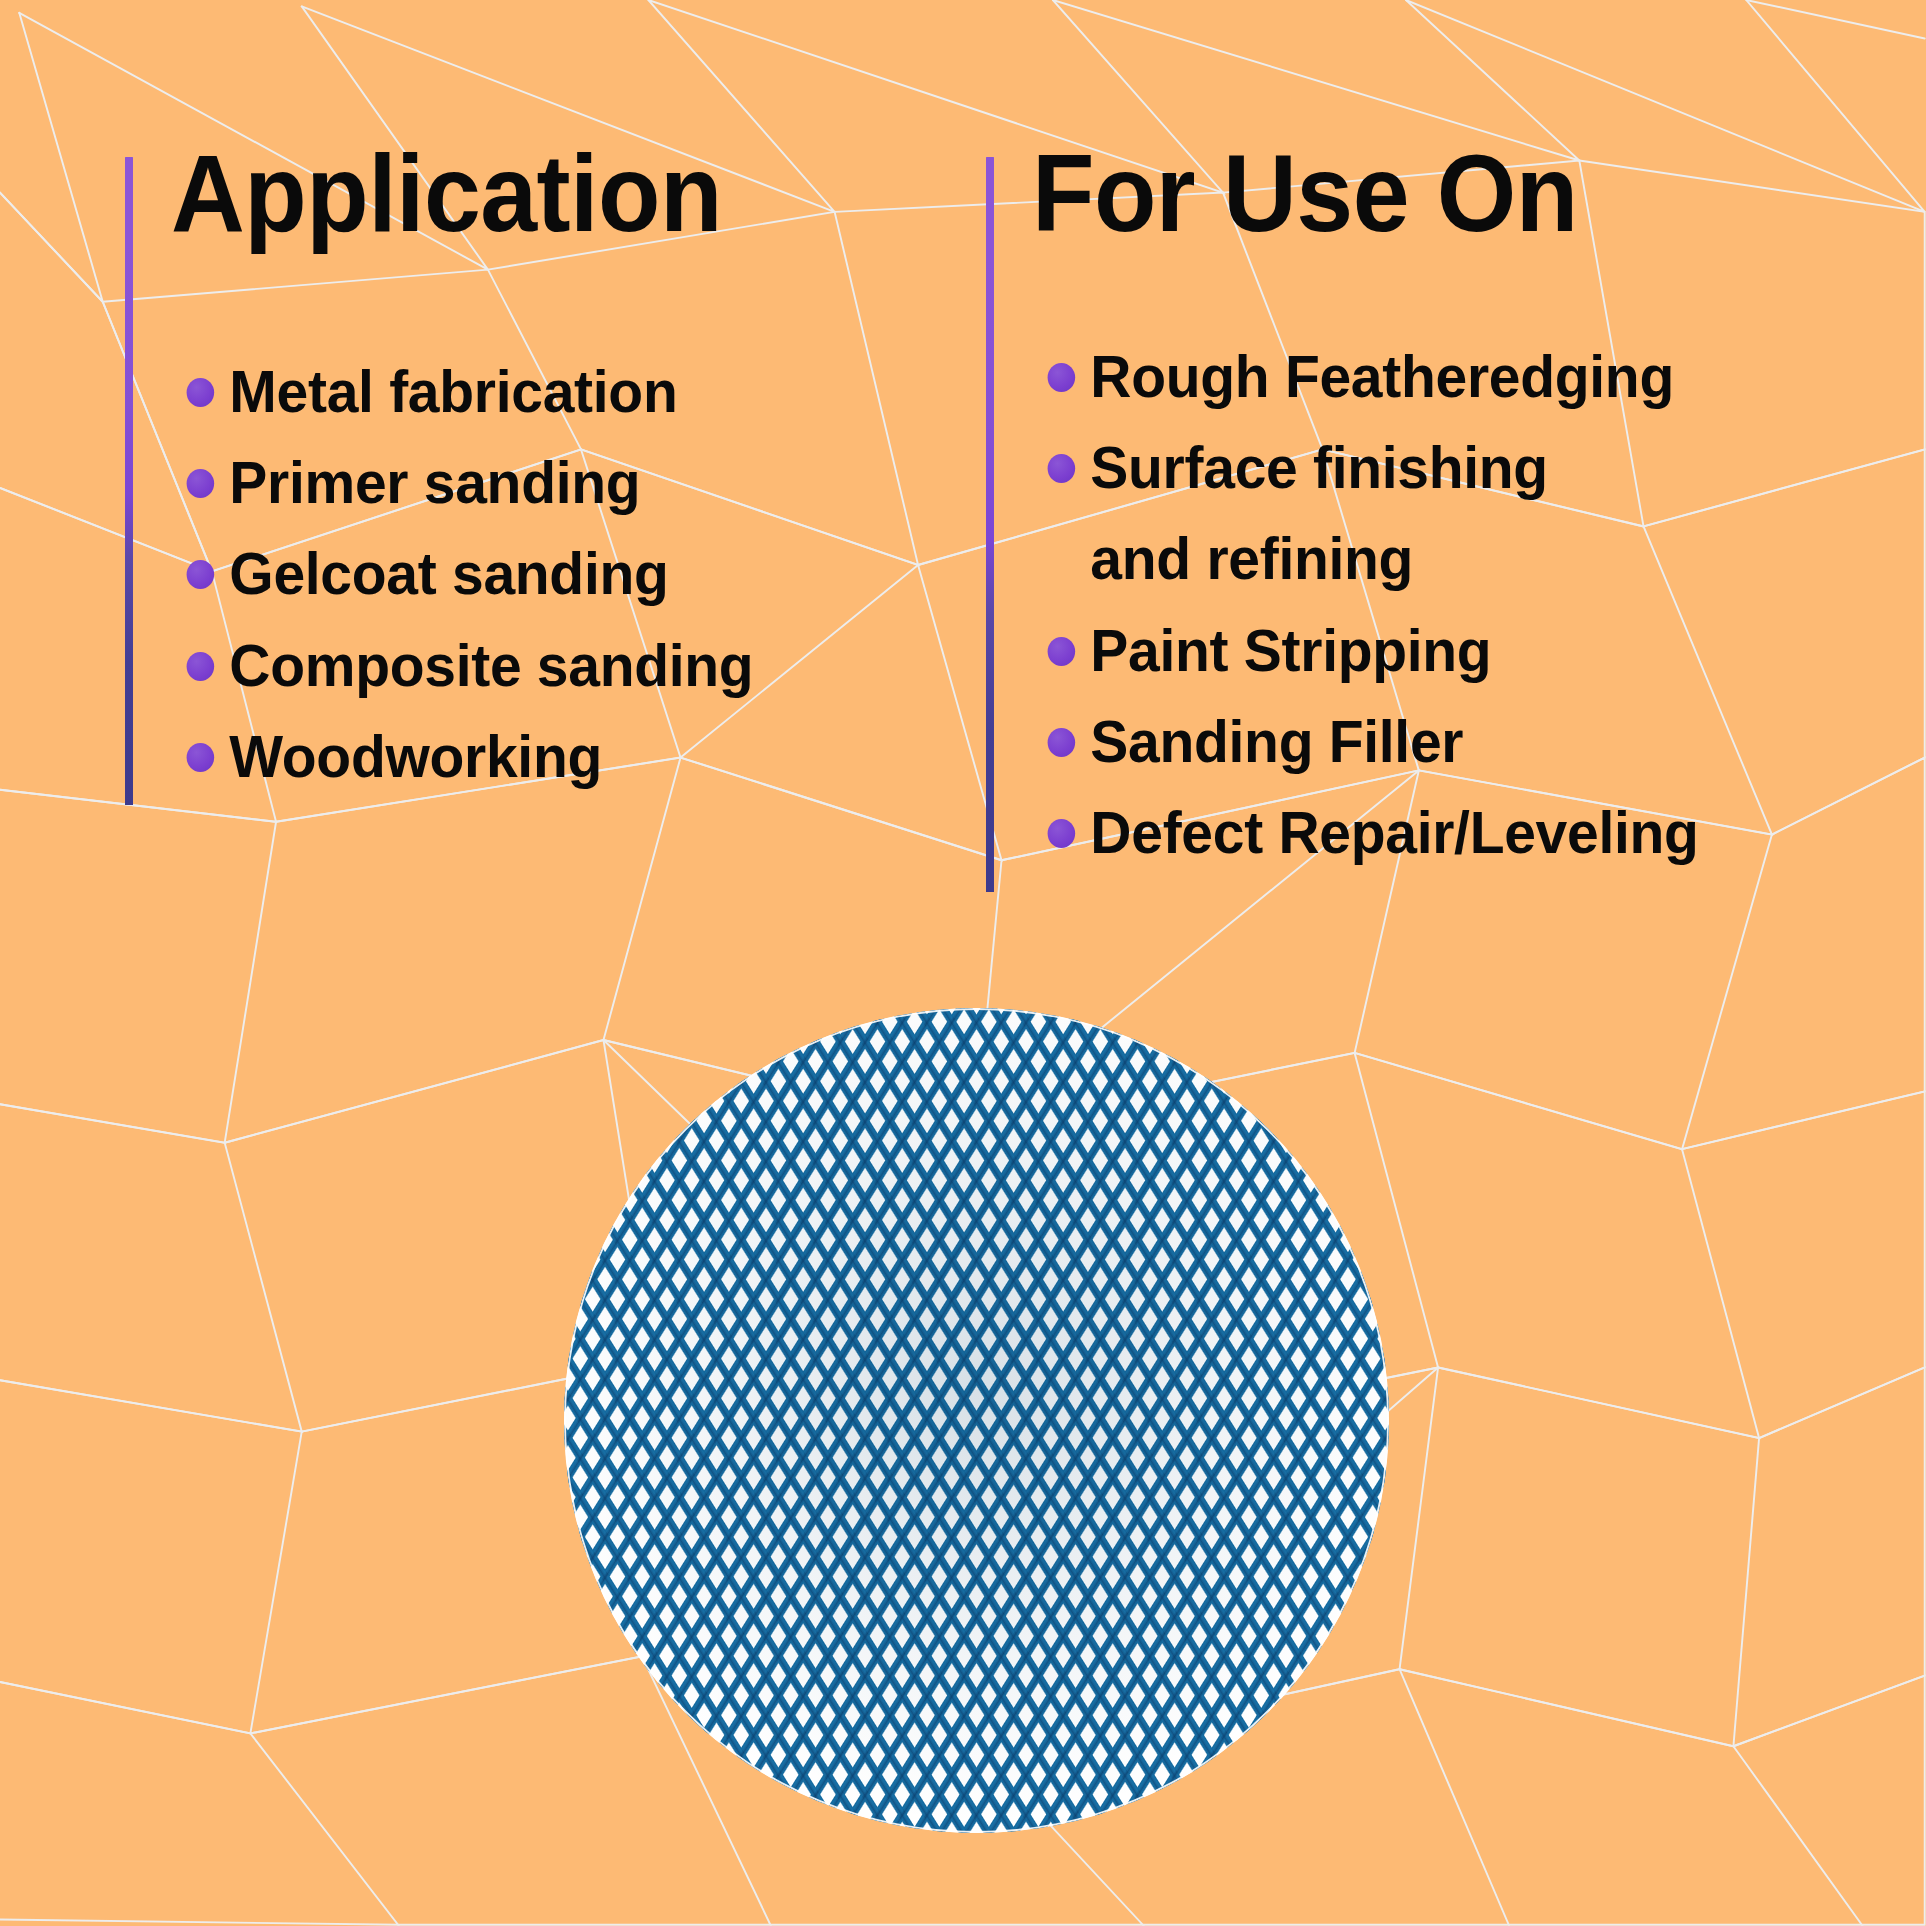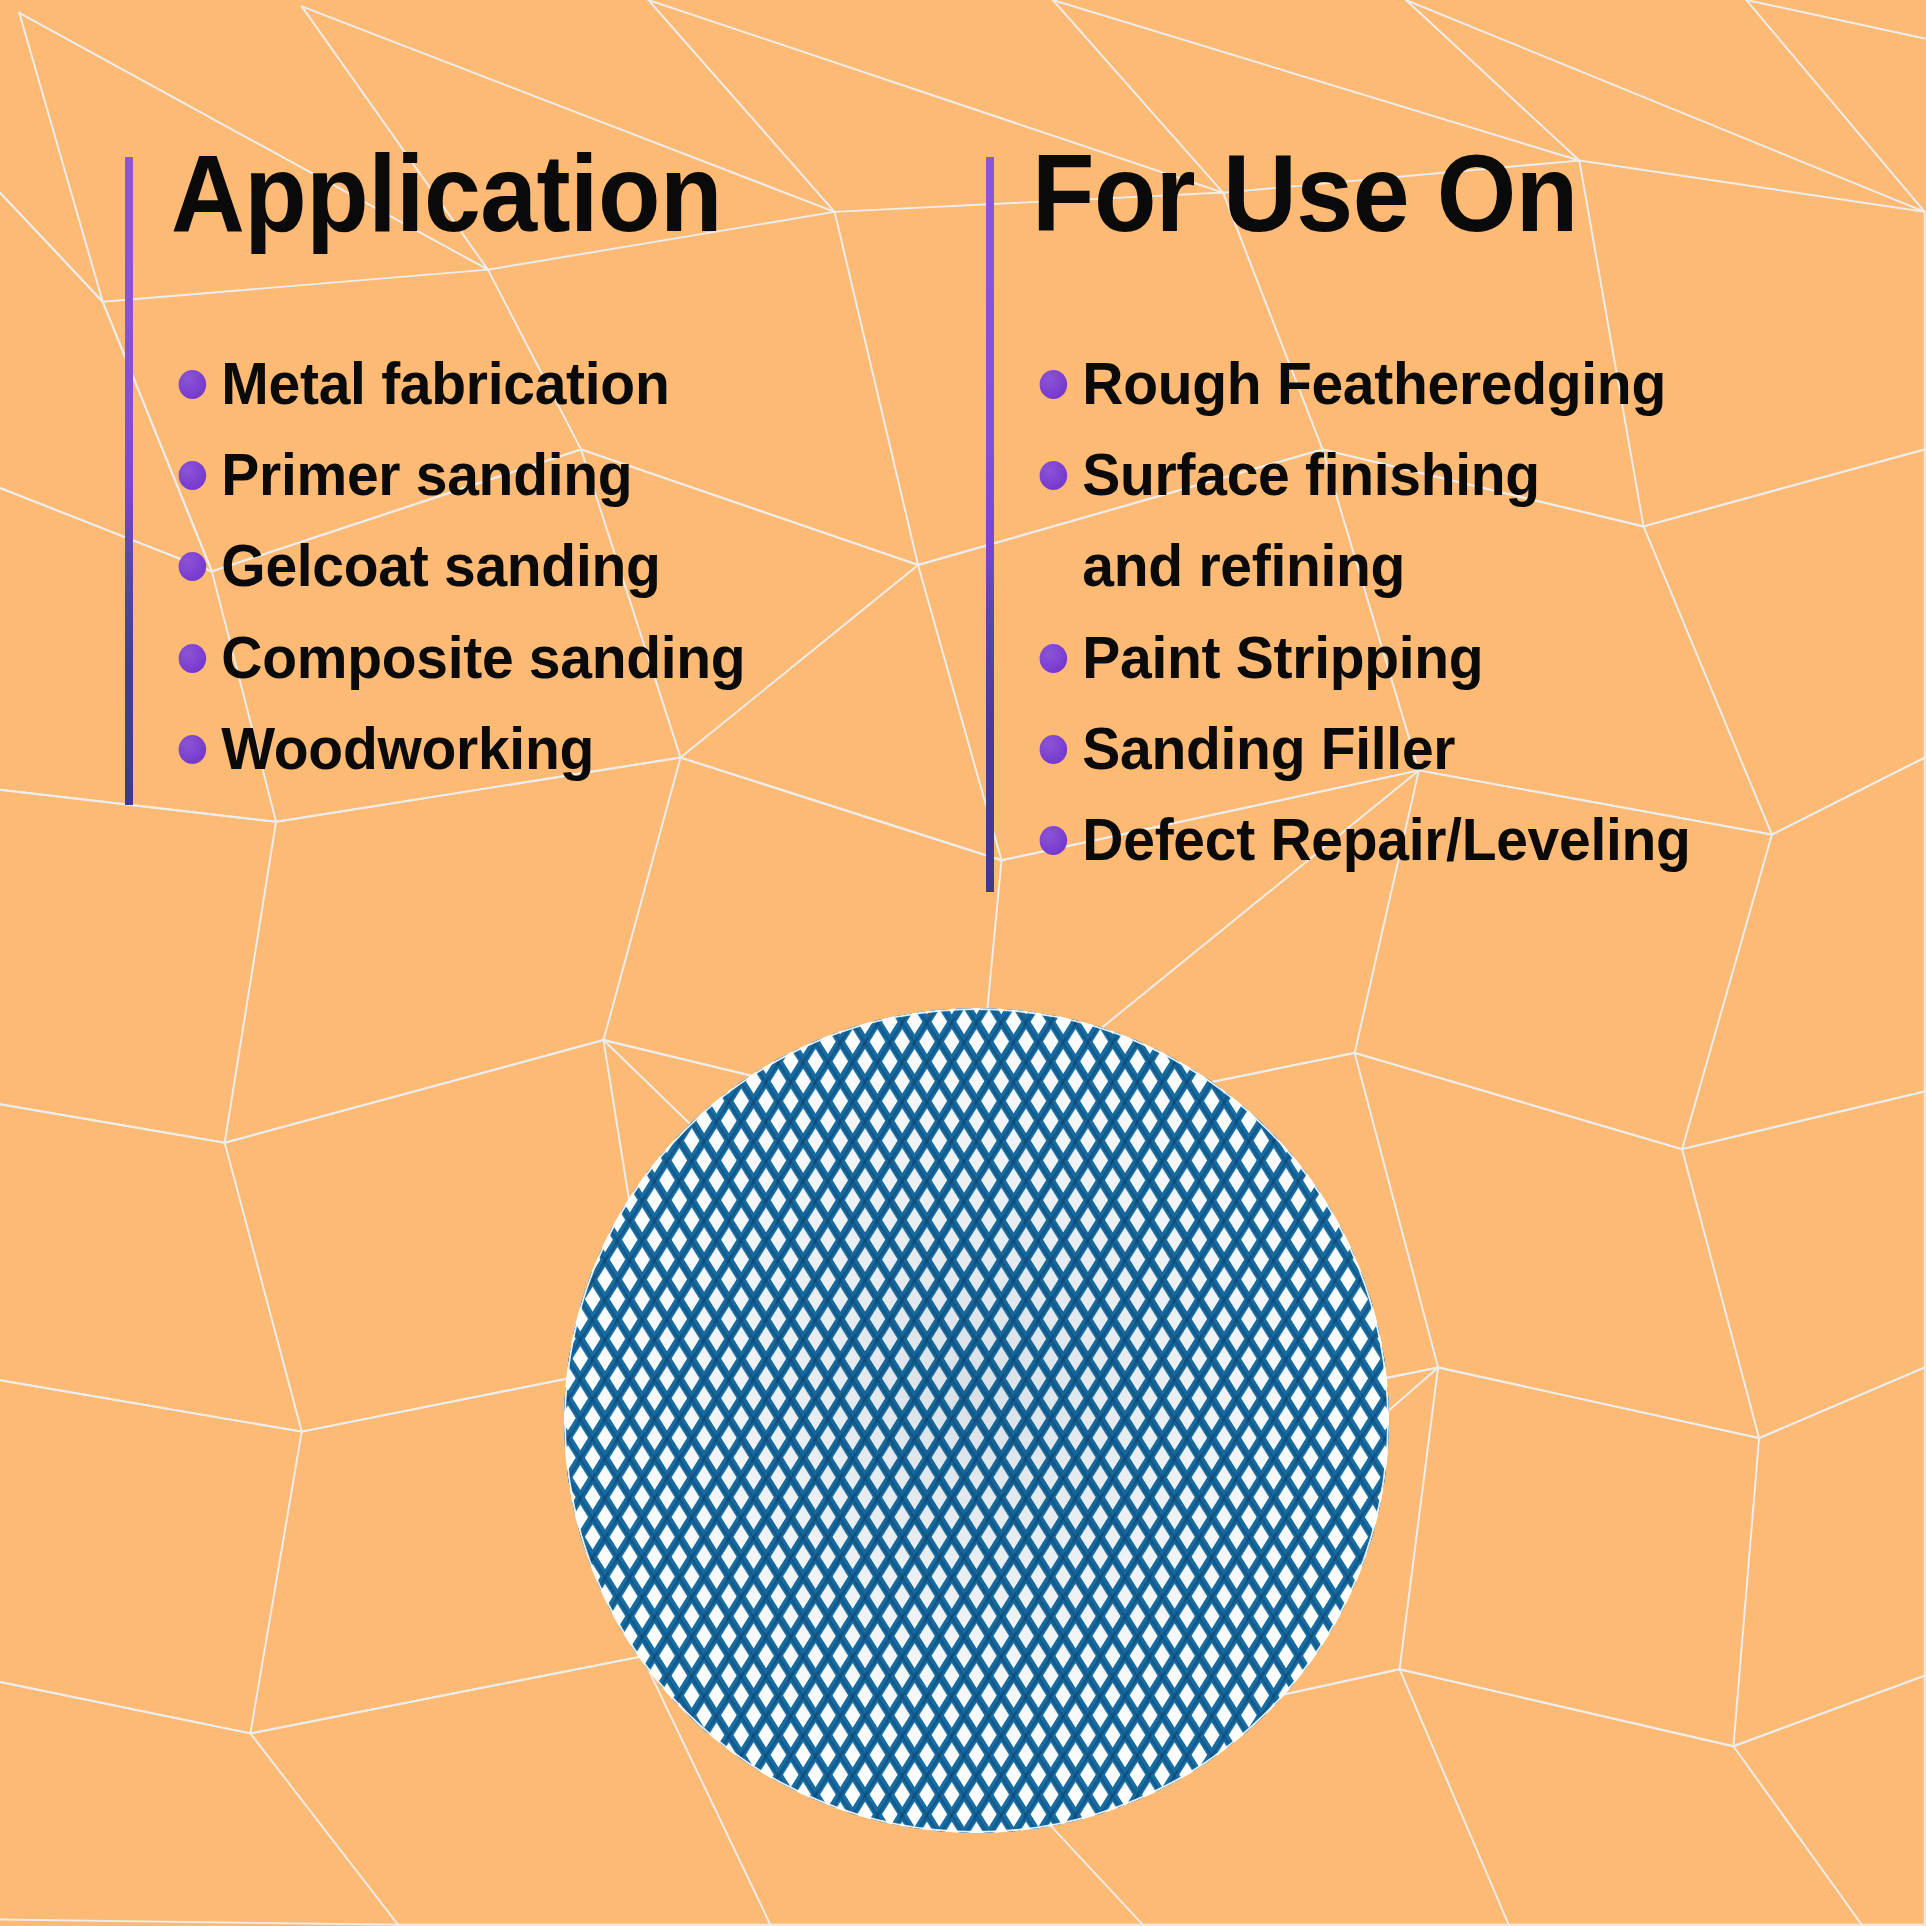--- a/index.html
+++ b/index.html
@@ -71,26 +71,26 @@
     color: #0a0a0a;
     white-space: nowrap;
     font-stretch: condensed;
     transform: scaleX(0.93);
     transform-origin: left top;
   }
 
   .bullets {
     position: absolute;
     left: 46px;
-    margin: 0;
+    margin: 8px;
     padding: 0;
     list-style: none;
   }
   .column.left  .bullets { top: 347px; }
-  .column.right .bullets { top: 347px; }
+  .column.right .bullets { top: 332px; }
 
   .bullet-item {
     position: relative;
     padding-left: 53px;
     margin-bottom: 18px;
     font-size: 60px;
     line-height: 1.22;
     font-weight: 700;
     letter-spacing: -0.3px;
     color: #0a0a0a;

